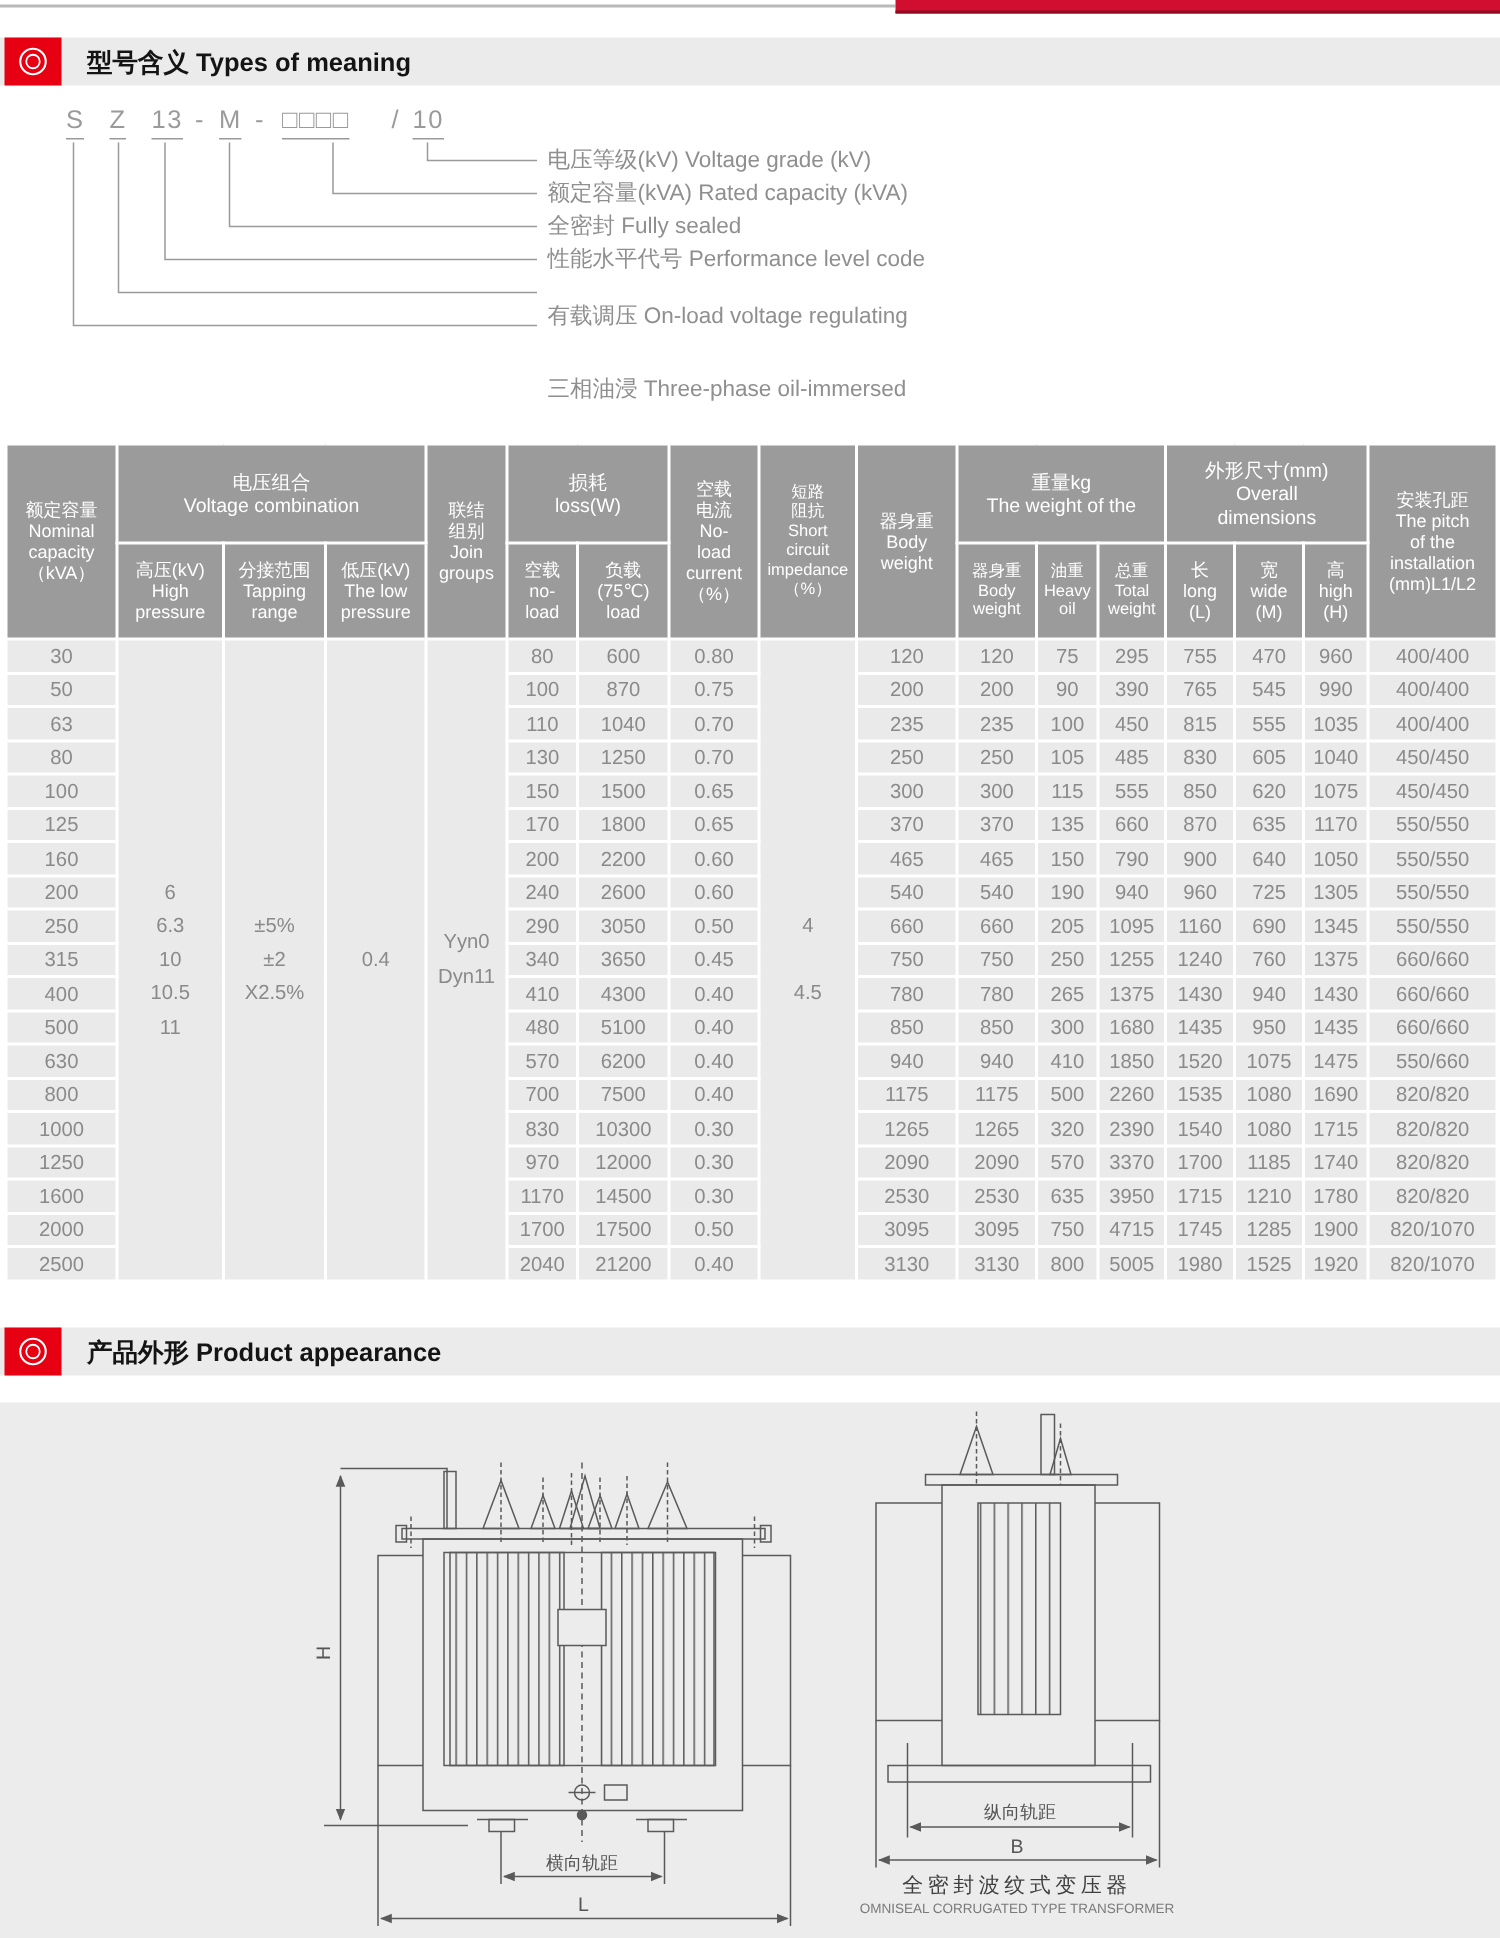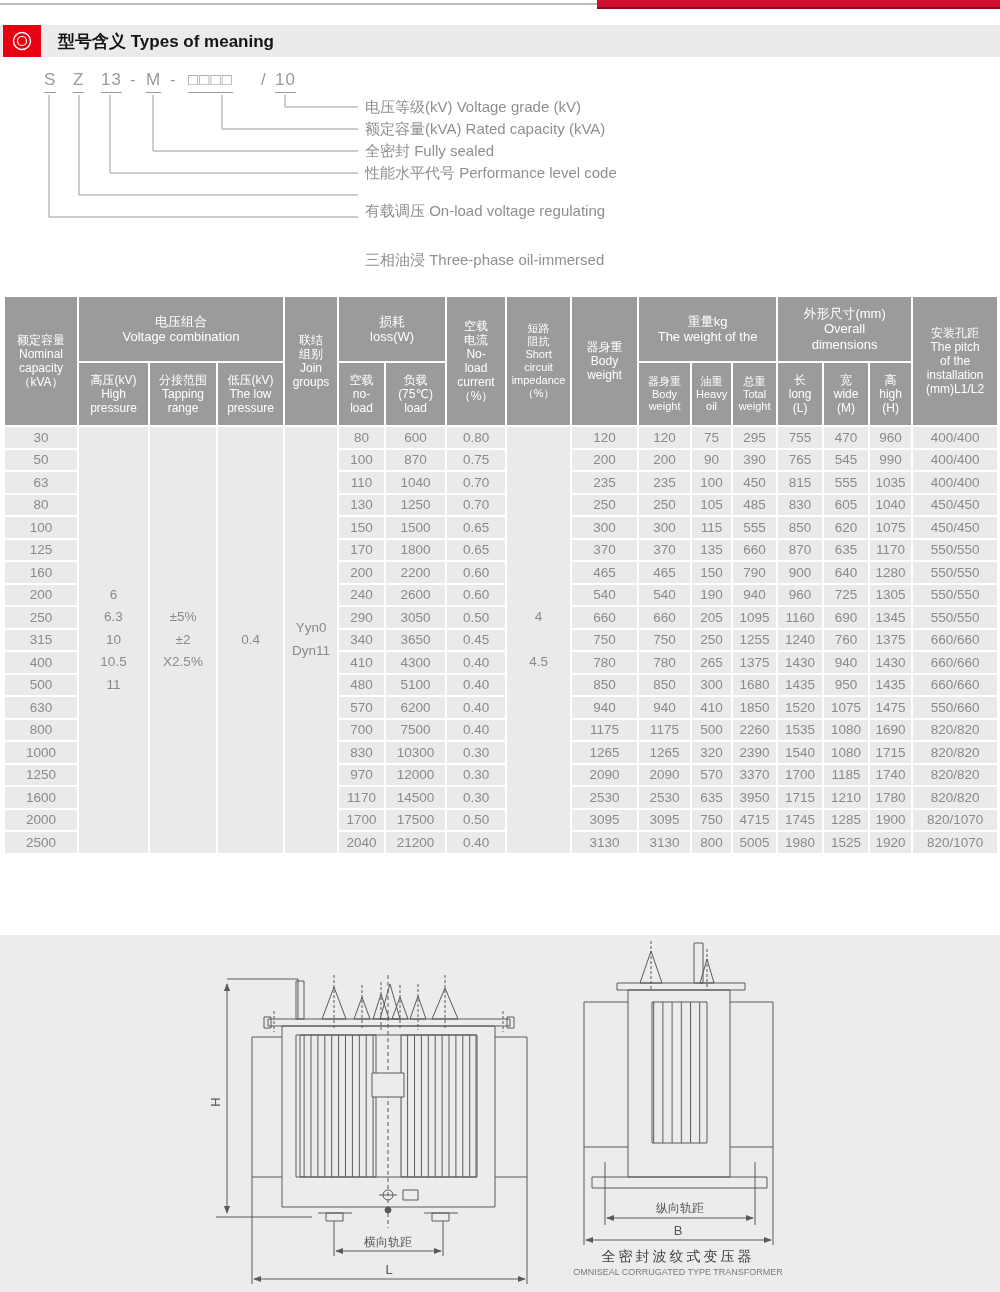--- a/index.html
+++ b/index.html
@@ -285,21 +285,21 @@
           <td>160</td>
           <td>200</td>
           <td>2200</td>
           <td>0.60</td>
           <td>465</td>
           <td>465</td>
           <td>150</td>
           <td>790</td>
           <td>900</td>
           <td>640</td>
-          <td>1280</td>
+          <td>1050</td>
           <td>550/550</td>
         </tr>
         <tr>
           <td>200</td>
           <td>240</td>
           <td>2600</td>
           <td>0.60</td>
           <td>540</td>
           <td>540</td>
           <td>190</td>
@@ -459,20 +459,29 @@
           <td>800</td>
           <td>5005</td>
           <td>1980</td>
           <td>1525</td>
           <td>1920</td>
           <td>820/1070</td>
         </tr>
       </tbody>
   </table>
 
+  <div class="sec" id="sec3">
+    <span class="sec-icon">
+      <svg width="38" height="32" viewBox="0 0 38 32">
+          <circle cx="19" cy="16" r="8.5" fill="none" stroke="#fff" stroke-width="1.4"></circle>
+          <circle cx="19" cy="16" r="4.5" fill="none" stroke="#fff" stroke-width="1.2"></circle>
+        </svg>
+    </span>
+    <span class="title">产品外形 Product appearance</span>
+  </div>
 
   <div class="panel">
 
     <svg style="left:200px;top:20px;" width="350" height="337" viewBox="200 955 350 337">
       <defs>
         <marker id="arF" viewBox="0 0 10 10" refX="9" refY="5" markerWidth="8" markerHeight="8" orient="auto-start-reverse">
           <path d="M0,1 L10,5 L0,9 z" fill="#5a5a5a"></path>
         </marker>
         <pattern id="finL" patternUnits="userSpaceOnUse" width="6.9" height="10">
           <path d="M0.5,0 V10" stroke="#5a5a5a" stroke-width="1"></path>

